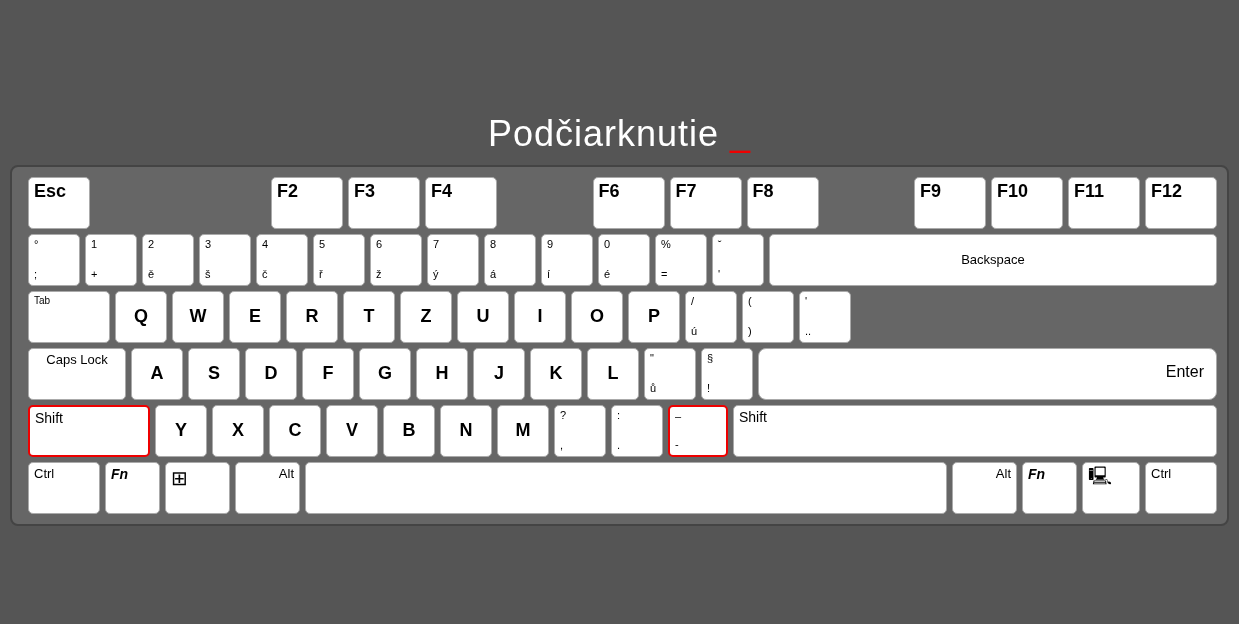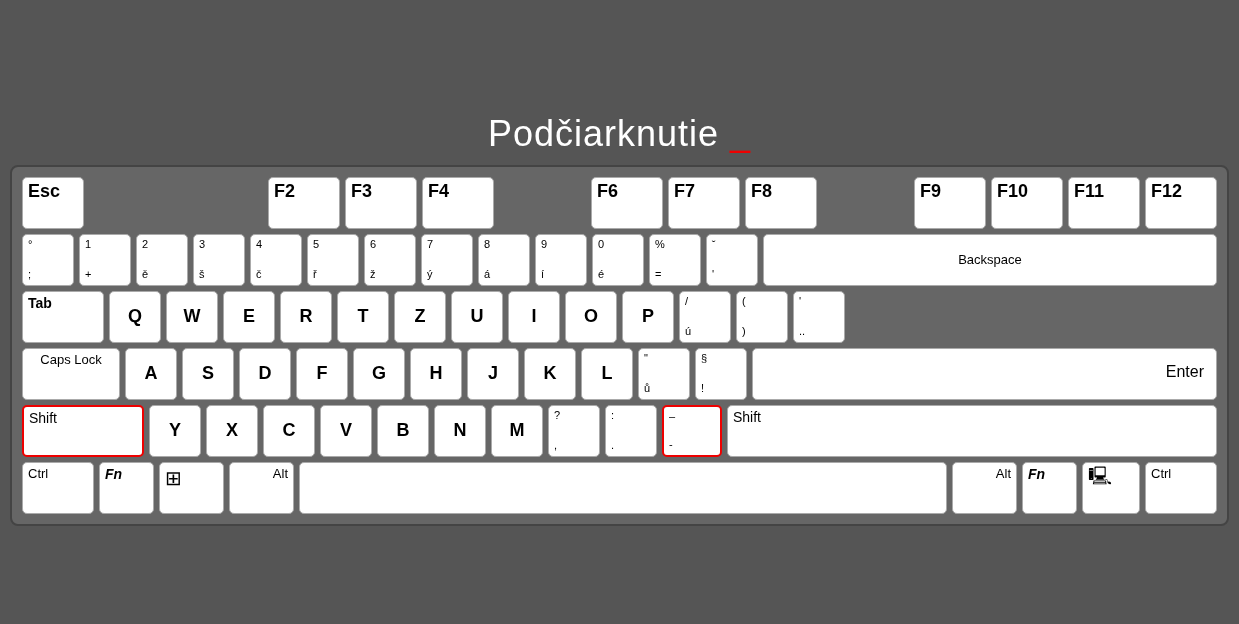--- a/index.html
+++ b/index.html
@@ -36,20 +36,21 @@
       border-radius: 8px;
       padding: 10px 10px 10px 10px;
       display: flex;
       flex-direction: column;
       gap: 5px;
     }
     .key-row {
       display: flex;
       gap: 5px;
       align-items: stretch;
+      margin-left: 6px;
     }
     .key {
       background: white;
       border: 1px solid #aaa;
       border-radius: 5px;
       display: flex;
       flex-direction: column;
       justify-content: space-between;
       align-items: flex-start;
       padding: 3px 5px;
@@ -196,21 +197,21 @@
         <span class="top-label">˘</span>
         <span class="bottom-label">'</span>
       </div>
       <div class="key backspace" style="flex:1; justify-content:center; align-items:center;">
         <span style="font-size:13px;">Backspace</span>
       </div>
     </div>
 
     <div class="key-row">
       <div class="key tab" style="min-width:82px;">
-          <span style="font-size:14px;font-weight:bold;">Tab</span>
+          <span style="font-size:10px;">Tab</span>
         </div>
       <div class="key">
           <span class="center-label">Q</span>
         </div>
       <div class="key">
           <span class="center-label">W</span>
         </div>
       <div class="key">
           <span class="center-label">E</span>
         </div>
@@ -281,21 +282,21 @@
           <span class="center-label">L</span>
         </div>
       <div class="key">
         <span class="top-label">"</span>
         <span class="bottom-label">ů</span>
       </div>
       <div class="key">
         <span class="top-label">§</span>
         <span class="bottom-label">!</span>
       </div>
-      <div class="key enter" style="flex:1; justify-content:center; align-items:flex-end; padding:5px 12px 8px 5px;">
+      <div class="key enter" style="flex:1; justify-content:center; align-items:flex-end; padding:5px 12px 8px 5px;border-radius:8px;">
           <span style="font-size:16px;">Enter</span>
         </div>
     </div>
 
     <div class="key-row">
       <div class="key shift-left" style="min-width:122px;">
           <span style="font-size:14px;">Shift</span>
         </div>
       <div class="key">
           <span class="center-label">Y</span>

